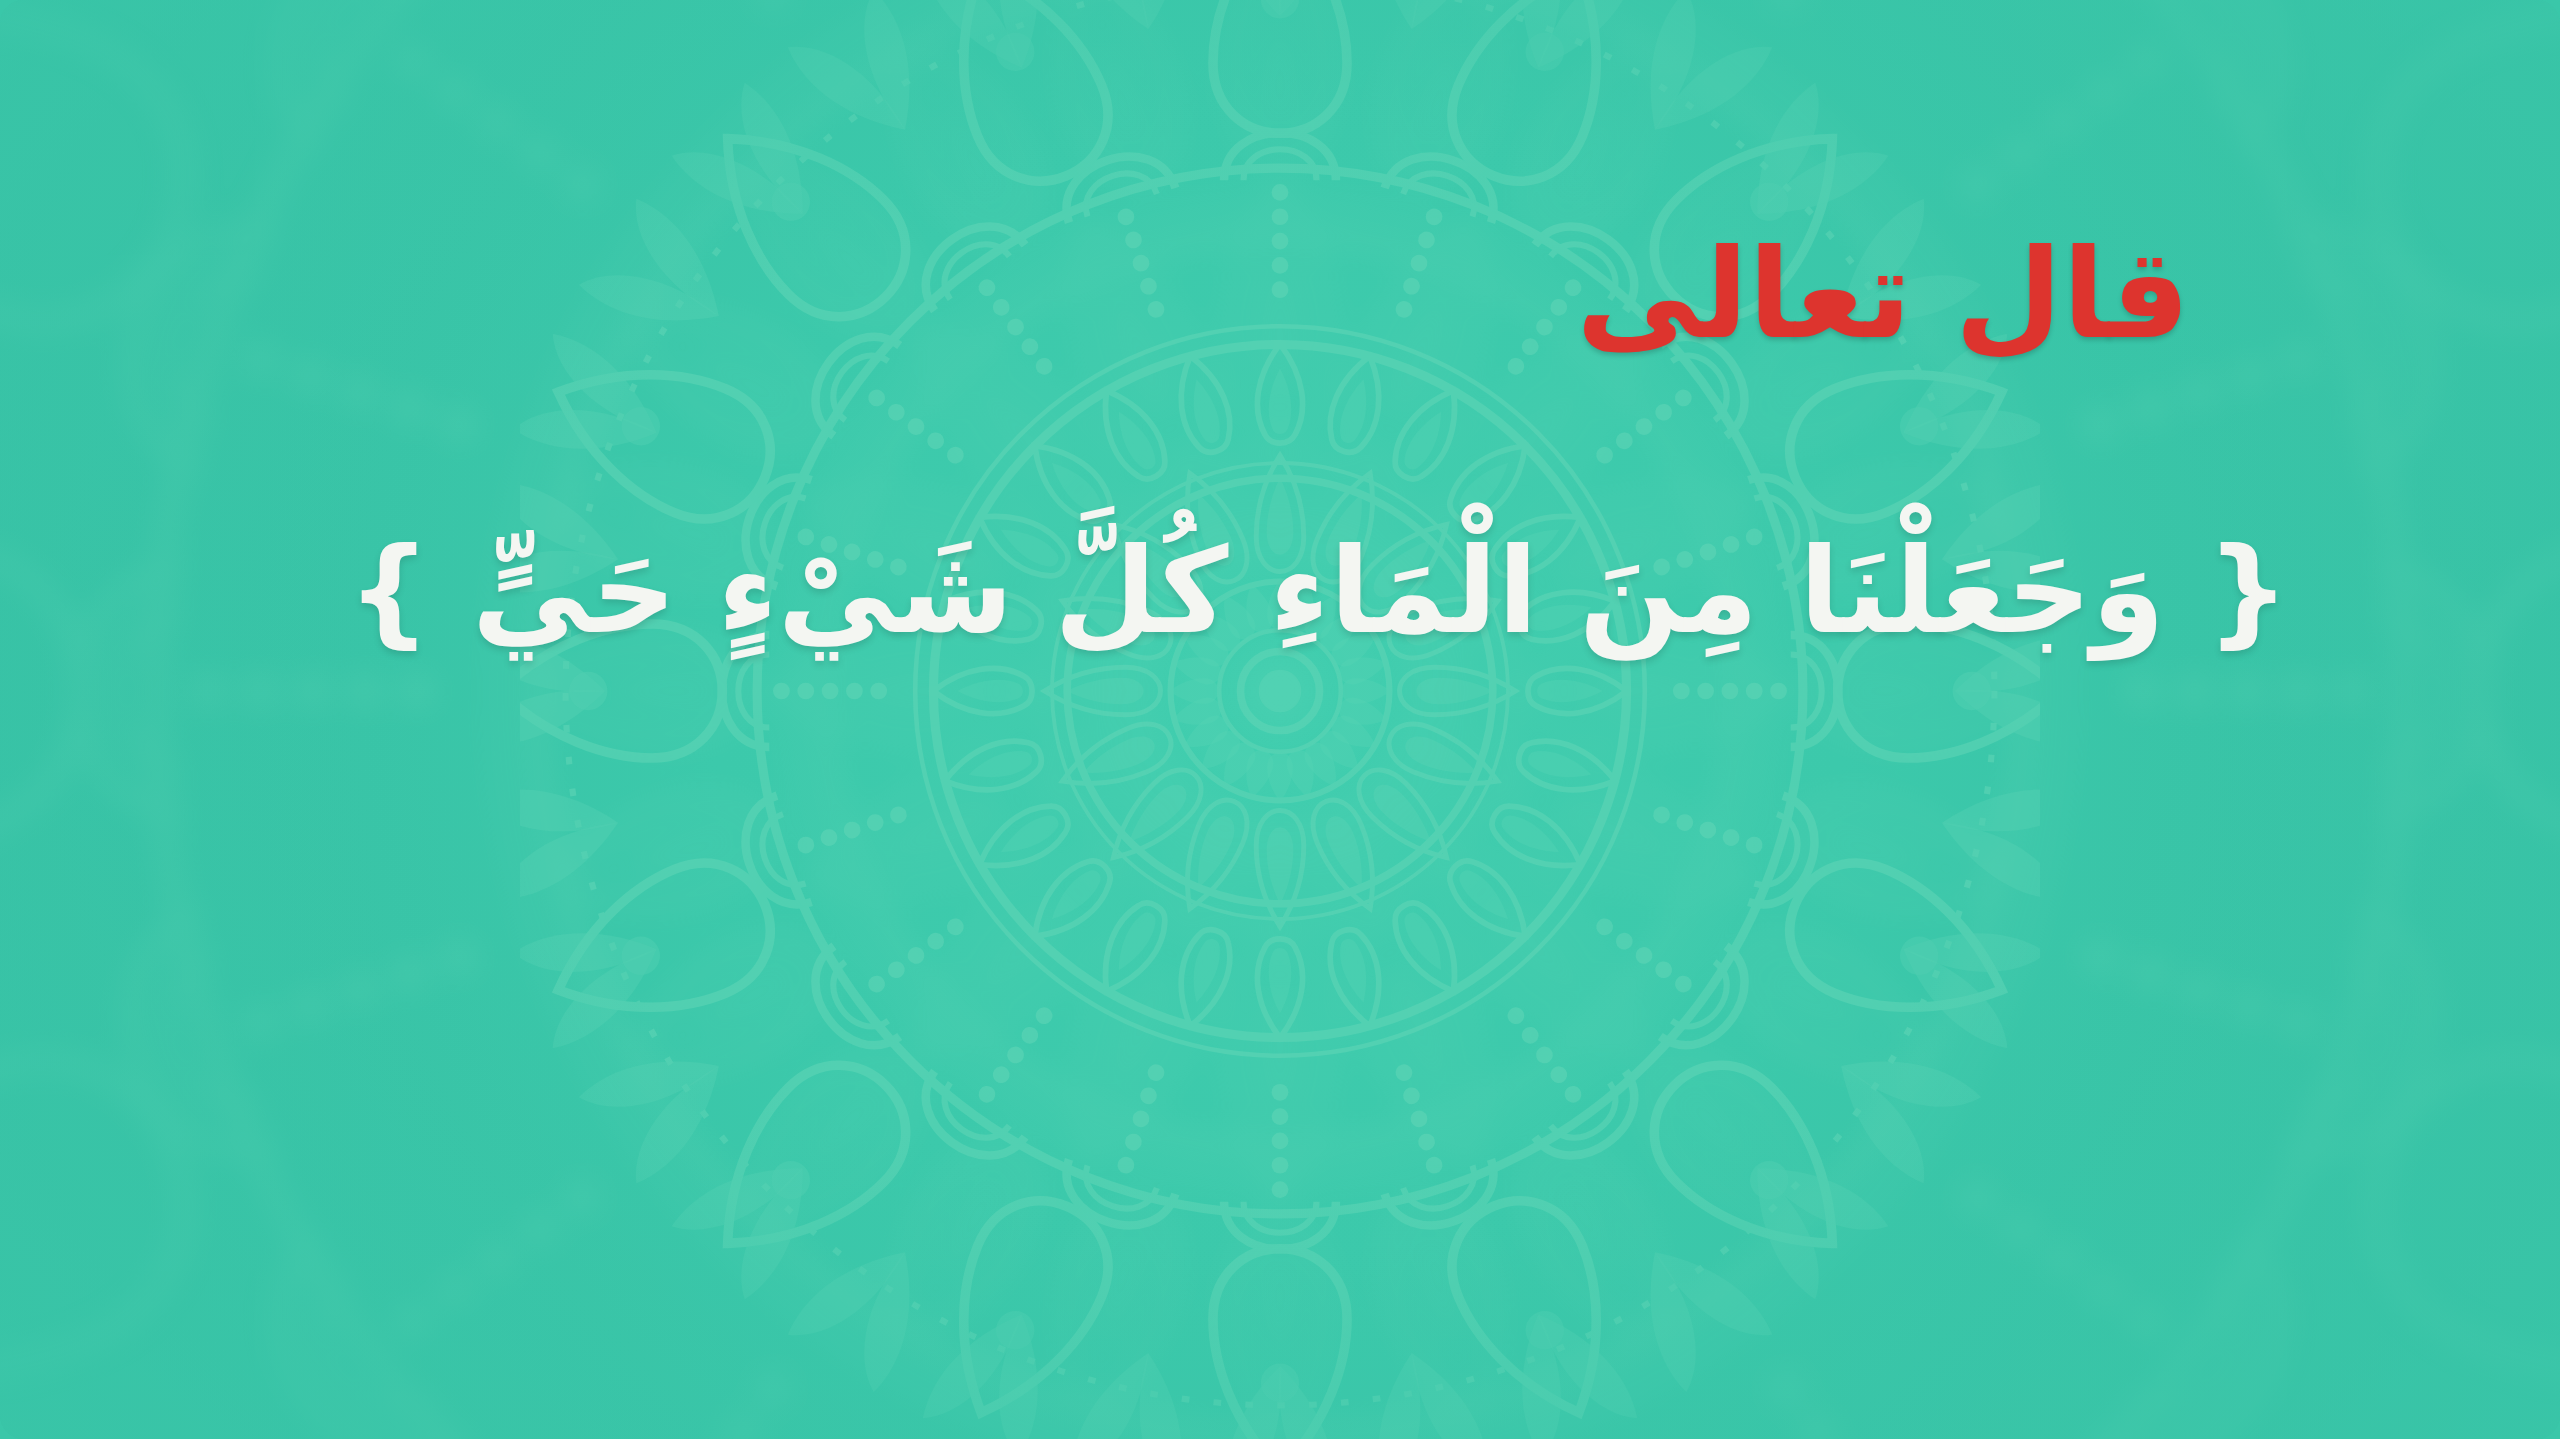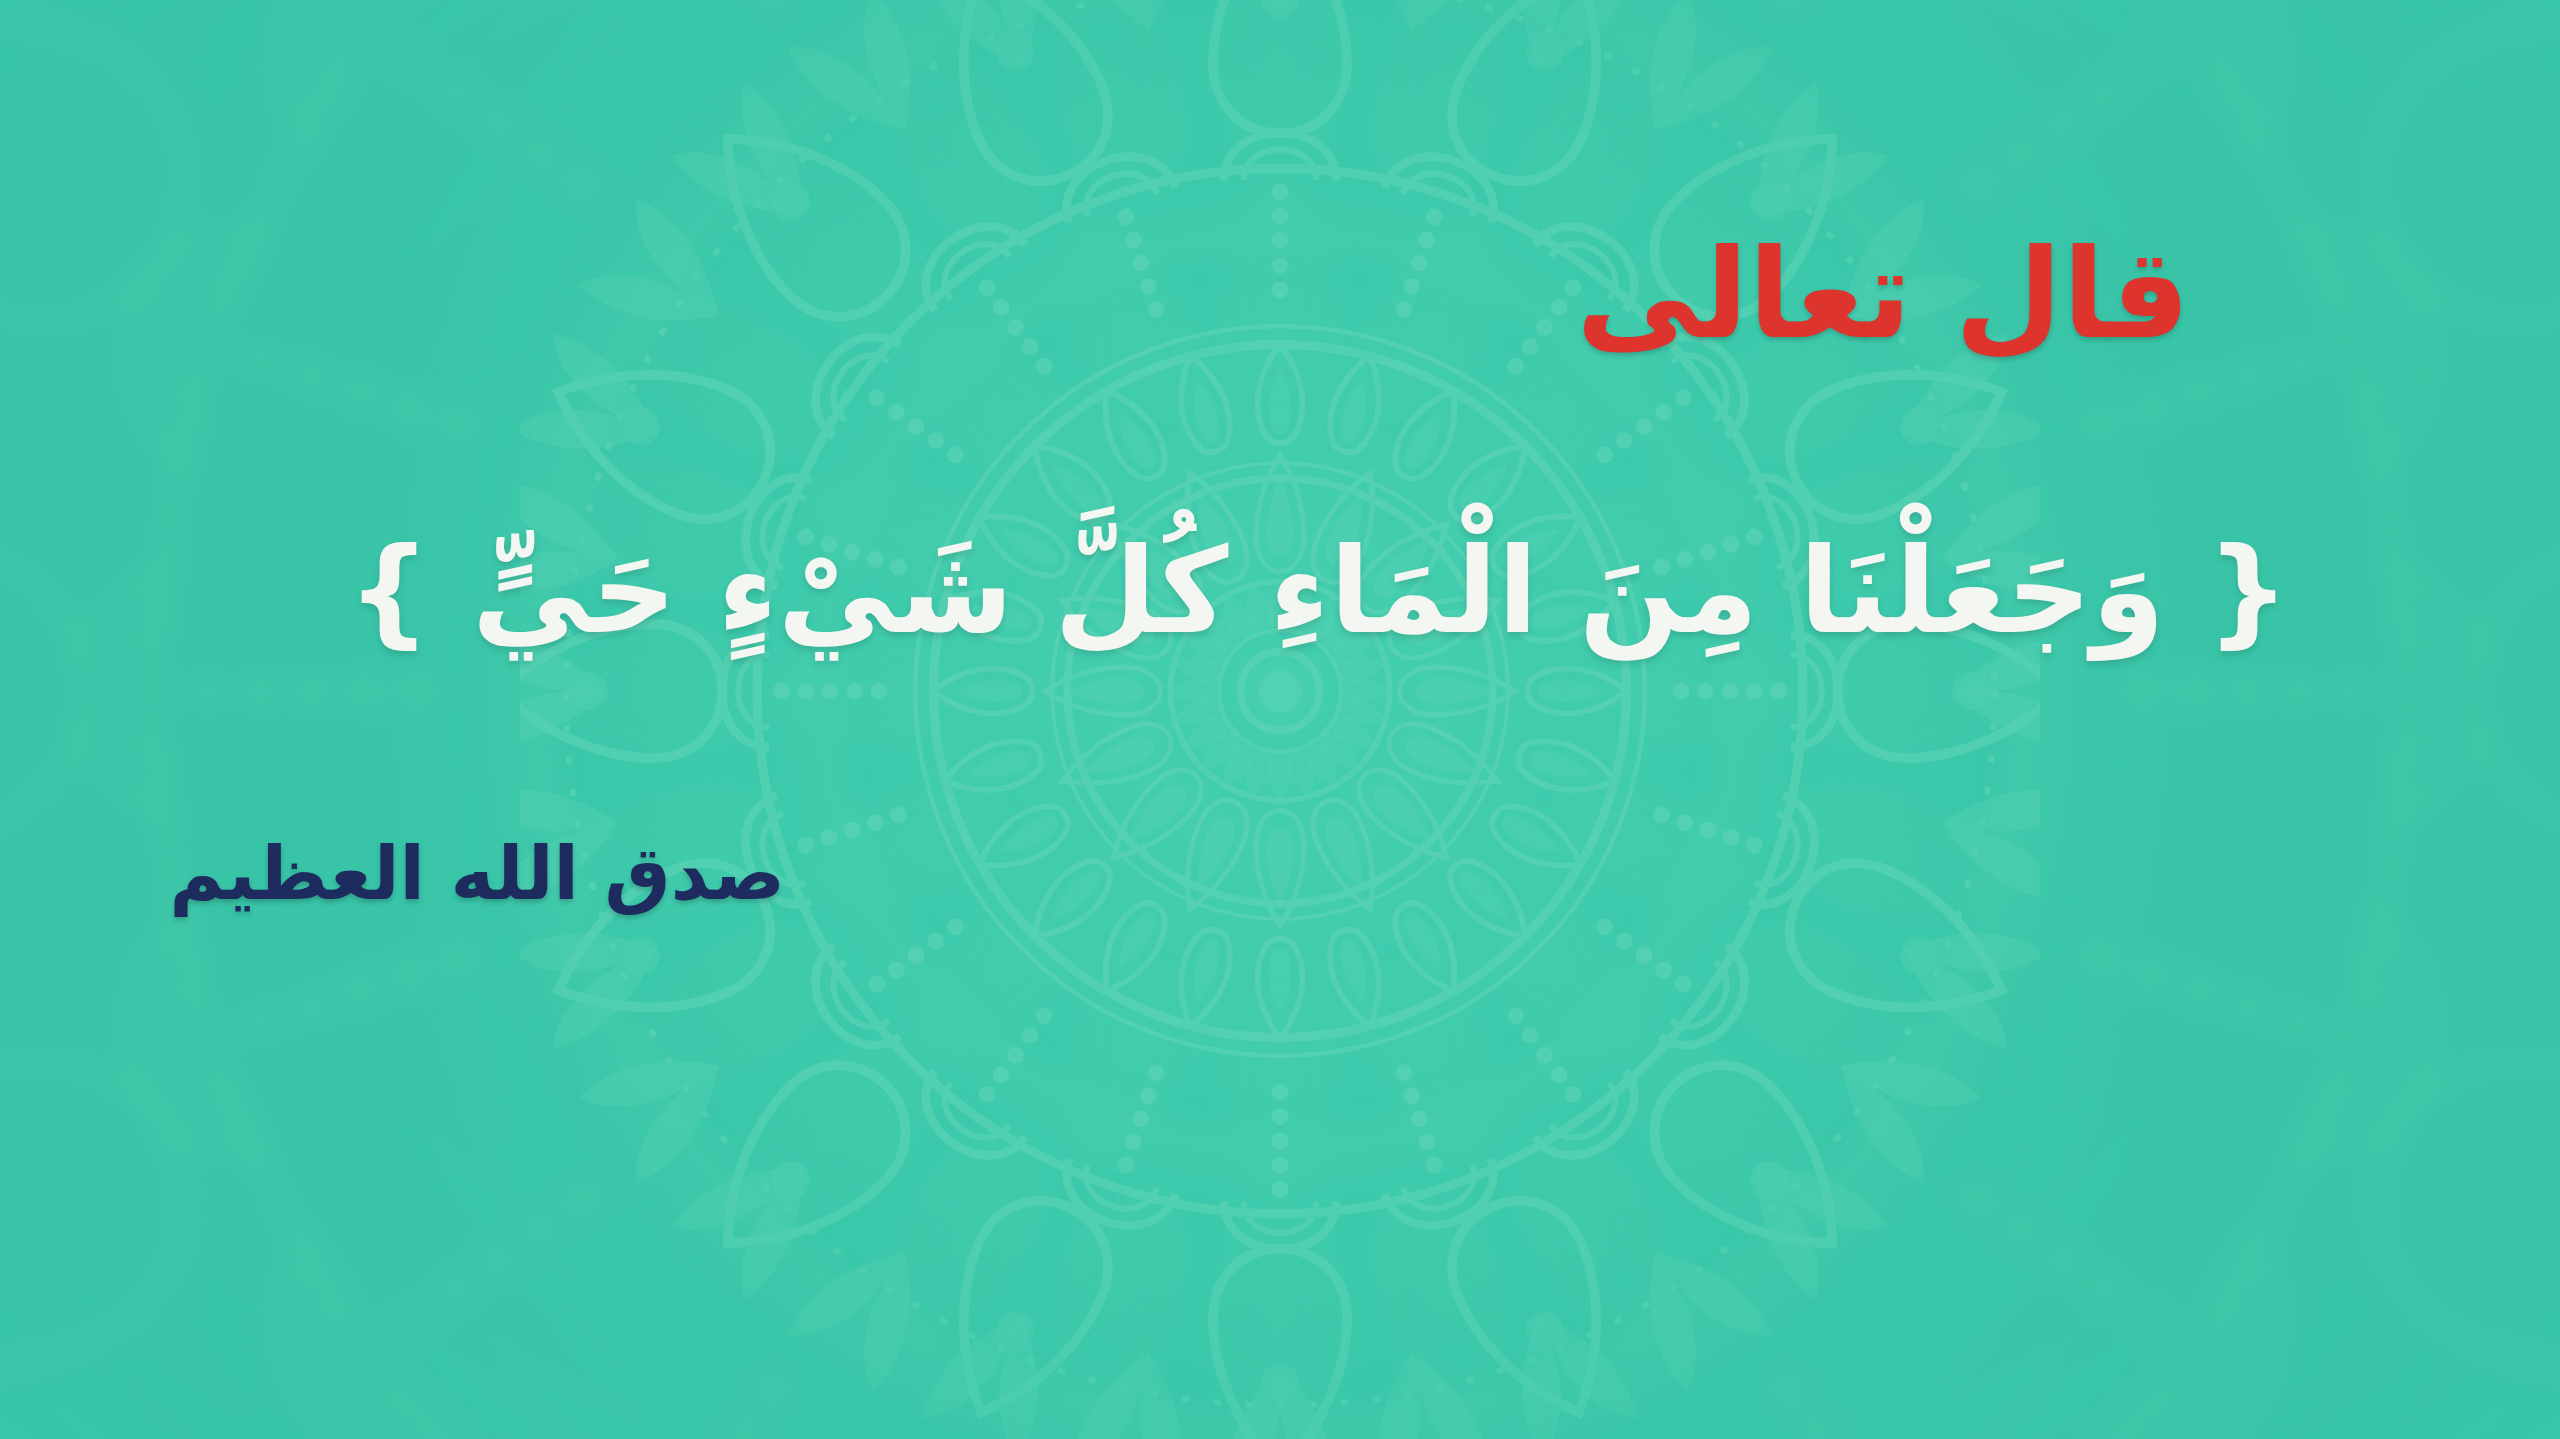--- a/index.html
+++ b/index.html
@@ -593,16 +593,15 @@
   </svg>
 
   <div class="bg-vignette"></div>
 
   <div class="content">
 
     <div class="heading">قال تعالى</div>
 
     <div class="verse">{ وَجَعَلْنَا مِنَ الْمَاءِ كُلَّ شَيْءٍ حَيٍّ }</div>
 
-    <div class="closing">صدق الله العظيم</div>
 
   </div>
 </div>
 
 </body></html>

